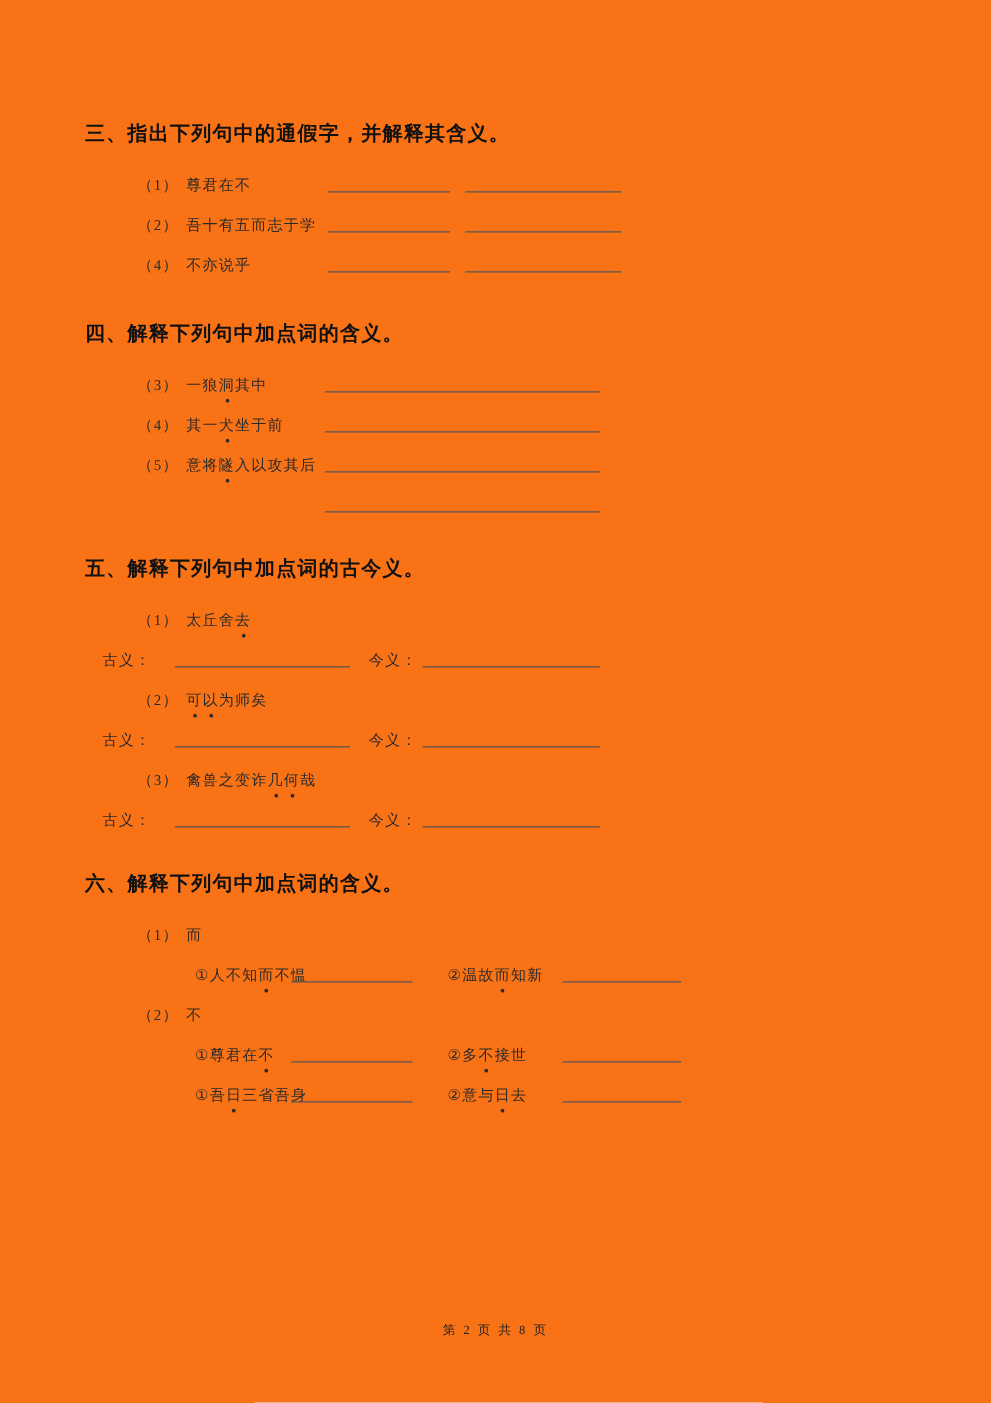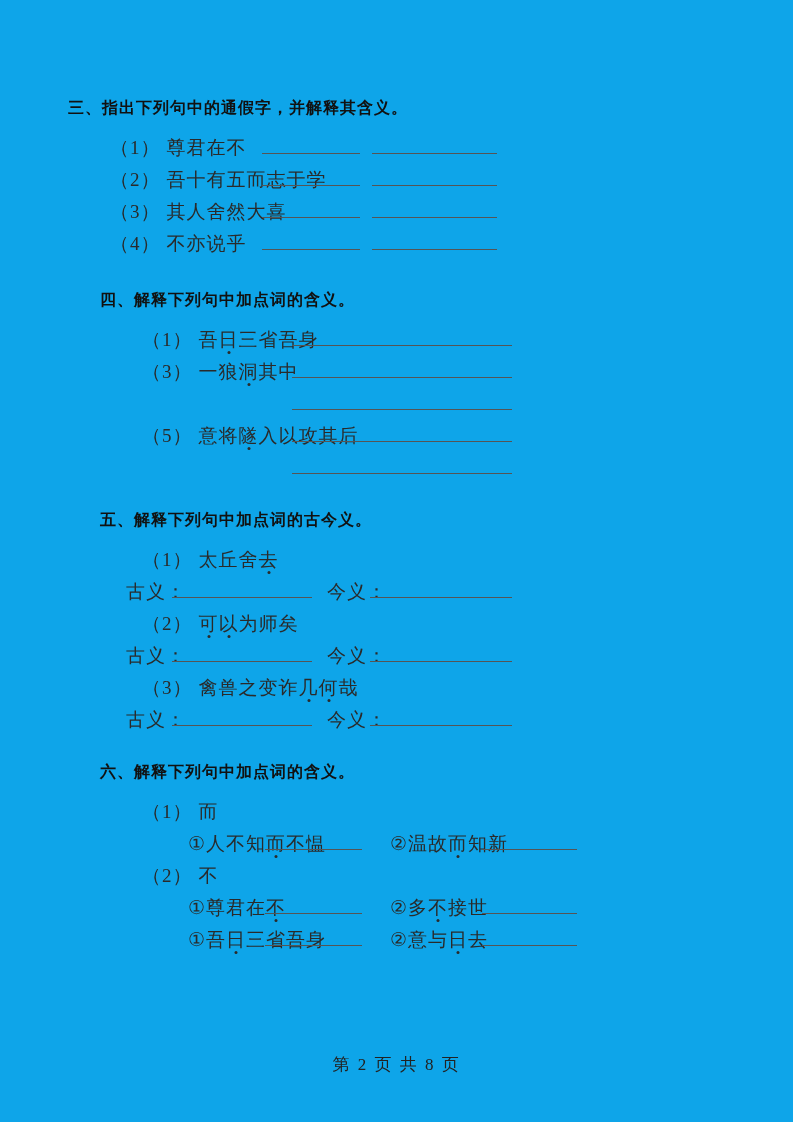--- a/index.html
+++ b/index.html
@@ -2,41 +2,41 @@
 <html><head>
 <meta charset="utf-8">
 <style>
   * { margin:0; padding:0; box-sizing:border-box; }
   html,body { background:#e8e8e8; }
   body { font-family:"Liberation Serif","DejaVu Serif",serif; }
   .page {
     position:relative;
     width:793px; height:1122px;
     margin:0 auto;
-    background:#0ea5e9;
+    background:#f97316;
     color:#2a2a2a;
     overflow:hidden;
   }
   .content { padding-top:96px; }
 
   .sec-heading {
     margin:0 0 12px 68px;
     font-family:"Liberation Sans","DejaVu Sans",sans-serif;
     font-size:16px; font-weight:bold;
     letter-spacing:1px; color:#111;
     line-height:24px;
   }
   .q-section { margin-top:0; }
-  .q-section + .q-section { margin-top:24px;padding-left:32px; }
+  .q-section + .q-section { margin-top:24px; }
   .q-section.s1 { margin-top:28px; }
 
-  .row { position:relative; height:32px; line-height:32px; font-size:19px; letter-spacing:1px; }
+  .row { position:relative; height:32px; line-height:32px; font-size:12px; letter-spacing:1px; }
   .q-label { position:absolute; left:110px; top:0; white-space:nowrap; }
   .q-num { margin-right:6px; }
-  .gu-label  { position:absolute; left:94px;  top:0; white-space:nowrap;text-align:center; }
+  .gu-label  { position:absolute; left:82px;  top:0; white-space:nowrap;text-align:center; }
   .jin-label { position:absolute; left:295px; top:0; white-space:nowrap;text-align:center; }
   .pair-a { position:absolute; left:113px; top:0; white-space:nowrap;margin-left:43px; }
   .pair-b { position:absolute; left:358px; top:0; white-space:nowrap; }
 
   .blank { position:absolute; top:4px; height:18px; border-bottom:1px solid #555; }
   .s0 .blank-a { left:262px; width:98px; }
   .s0 .blank-b { left:372px; width:125px; }
   .s1 .blank-a { left:260px; width:220px; }
   .s2 .blank-gu  { left:140px; width:140px; }
   .s2 .blank-jin { left:338px; width:142px; }
@@ -45,21 +45,21 @@
 
   .ch { position:relative; display:inline-block; }
   .ch.dotted::after {
     content:""; position:absolute; left:50%; bottom:2px;
     transform:translateX(-50%);
     width:3px; height:3px; border-radius:50%; background:#2a2a2a;
   }
 
   .page-footer {
     position:absolute; top:1055px; left:0; right:0;
-    text-align:center; font-size:17px; letter-spacing:2px; color:#222;
+    text-align:center; font-size:10px; letter-spacing:2px; color:#222;
     line-height:20px;
   }
 </style>
 </head>
 <body>
 
 <div class="page">
   <main class="content">
 
     <section class="q-section s0">
@@ -69,44 +69,36 @@
             <span class="q-label"><span class="q-num">（1）</span><span class="q-text"><span class="ch">尊</span><span class="ch">君</span><span class="ch">在</span><span class="ch">不</span></span></span>
             <span class="blank blank-a"></span>
             <span class="blank blank-b"></span>
           </div>
           <div class="row">
             <span class="q-label"><span class="q-num">（2）</span><span class="q-text"><span class="ch">吾</span><span class="ch">十</span><span class="ch">有</span><span class="ch">五</span><span class="ch">而</span><span class="ch">志</span><span class="ch">于</span><span class="ch">学</span></span></span>
             <span class="blank blank-a"></span>
             <span class="blank blank-b"></span>
           </div>
           <div class="row">
-            <span class="q-label"><span class="q-num">（3）</span><span class="q-text"><span class="ch">其</span><span class="ch">人</span><span class="ch">舍</span><span class="ch">然</span><span class="ch">大</span><span class="ch">喜</span></span></span>
-            <span class="blank blank-a"></span>
-            <span class="blank blank-b"></span>
-          </div>
-          <div class="row">
             <span class="q-label"><span class="q-num">（4）</span><span class="q-text"><span class="ch">不</span><span class="ch">亦</span><span class="ch">说</span><span class="ch">乎</span></span></span>
             <span class="blank blank-a"></span>
             <span class="blank blank-b"></span>
           </div>
         </div>
     </section>
 
     <section class="q-section s1">
       <h2 class="sec-heading">四、解释下列句中加点词的含义。</h2>
       <div class="sec-body">
           <div class="row">
-            <span class="q-label"><span class="q-num">（1）</span><span class="q-text"><span class="ch">吾</span><span class="ch dotted">日</span><span class="ch">三</span><span class="ch">省</span><span class="ch">吾</span><span class="ch">身</span></span></span>
-            <span class="blank blank-a"></span>
-          </div>
-          <div class="row">
             <span class="q-label"><span class="q-num">（3）</span><span class="q-text"><span class="ch">一</span><span class="ch">狼</span><span class="ch dotted">洞</span><span class="ch">其</span><span class="ch">中</span></span></span>
             <span class="blank blank-a"></span>
           </div>
           <div class="row">
+            <span class="q-label"><span class="q-num">（4）</span><span class="q-text"><span class="ch">其</span><span class="ch">一</span><span class="ch dotted">犬</span><span class="ch">坐</span><span class="ch">于</span><span class="ch">前</span></span></span>
             <span class="blank blank-a"></span>
           </div>
           <div class="row">
             <span class="q-label"><span class="q-num">（5）</span><span class="q-text"><span class="ch">意</span><span class="ch">将</span><span class="ch dotted">隧</span><span class="ch">入</span><span class="ch">以</span><span class="ch">攻</span><span class="ch">其</span><span class="ch">后</span></span></span>
             <span class="blank blank-a"></span>
           </div>
           <div class="row">
             <span class="blank blank-a"></span>
           </div>
         </div>

